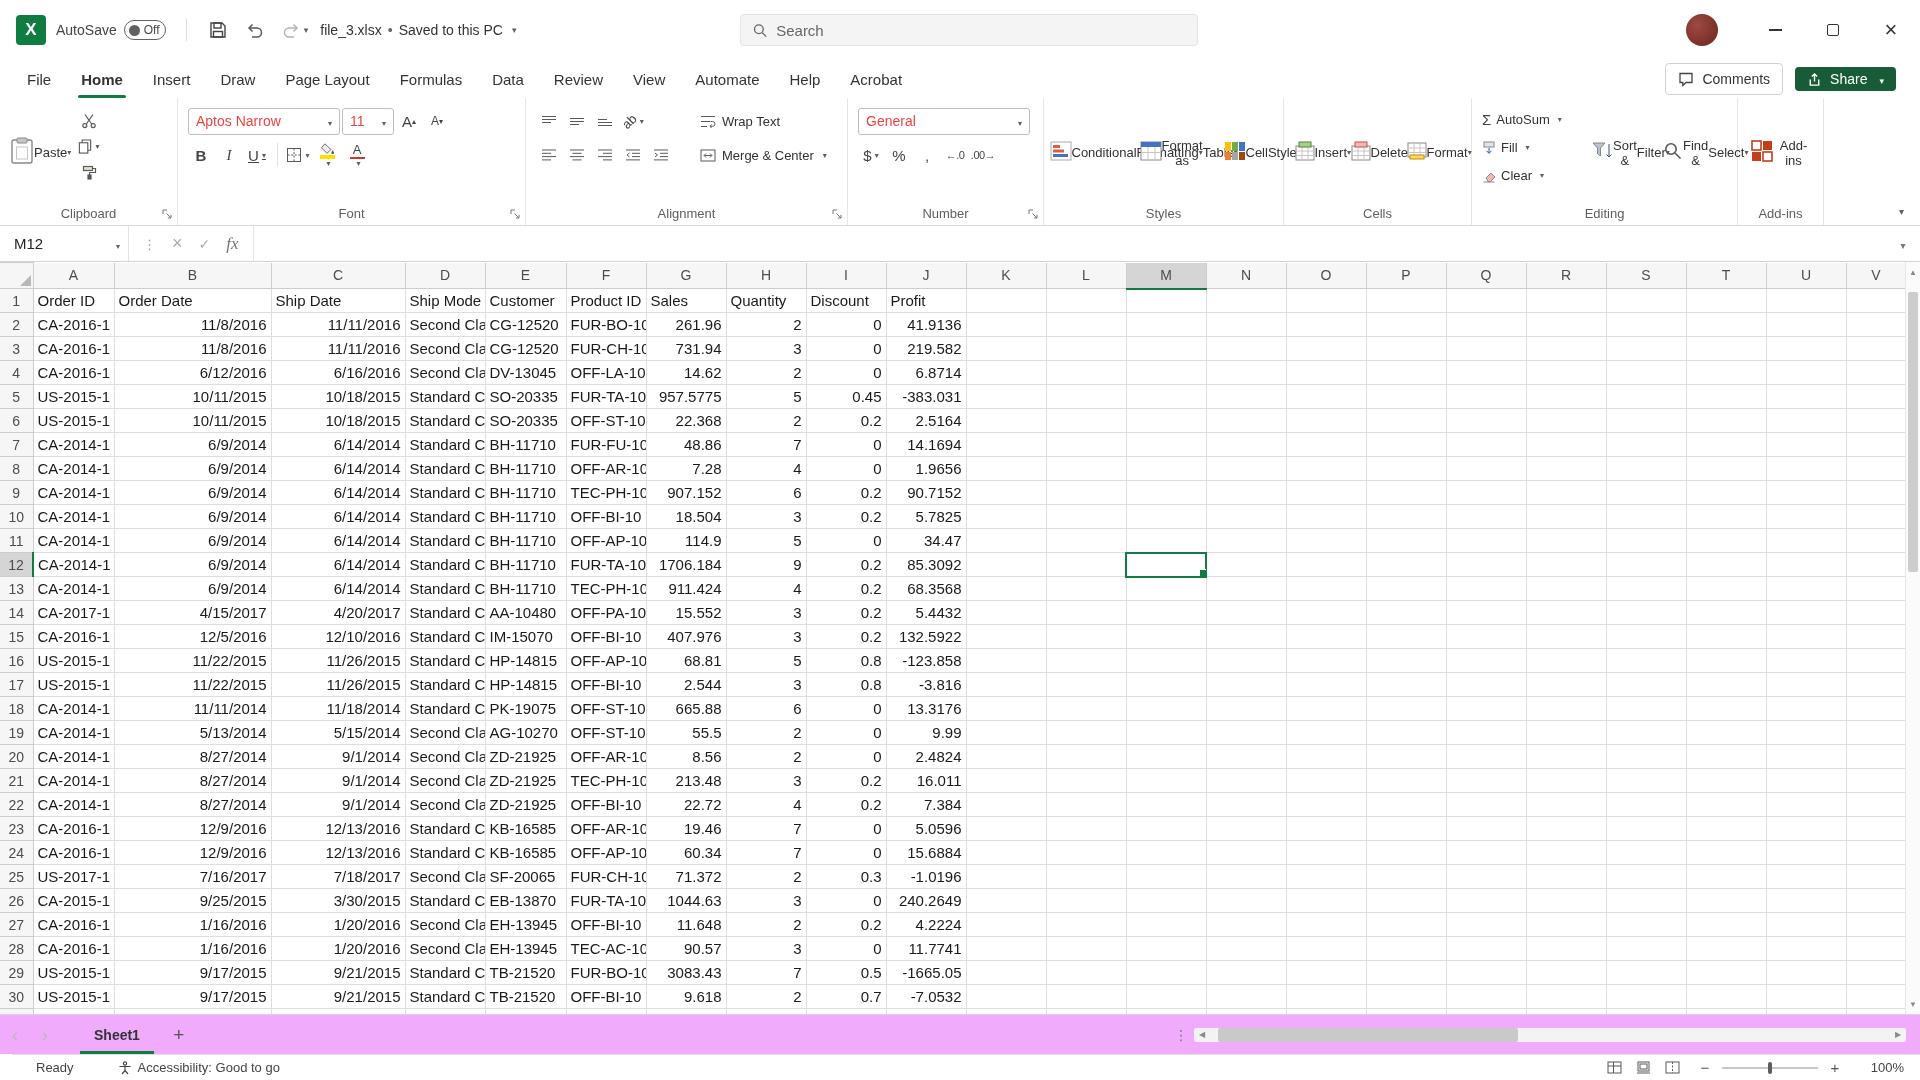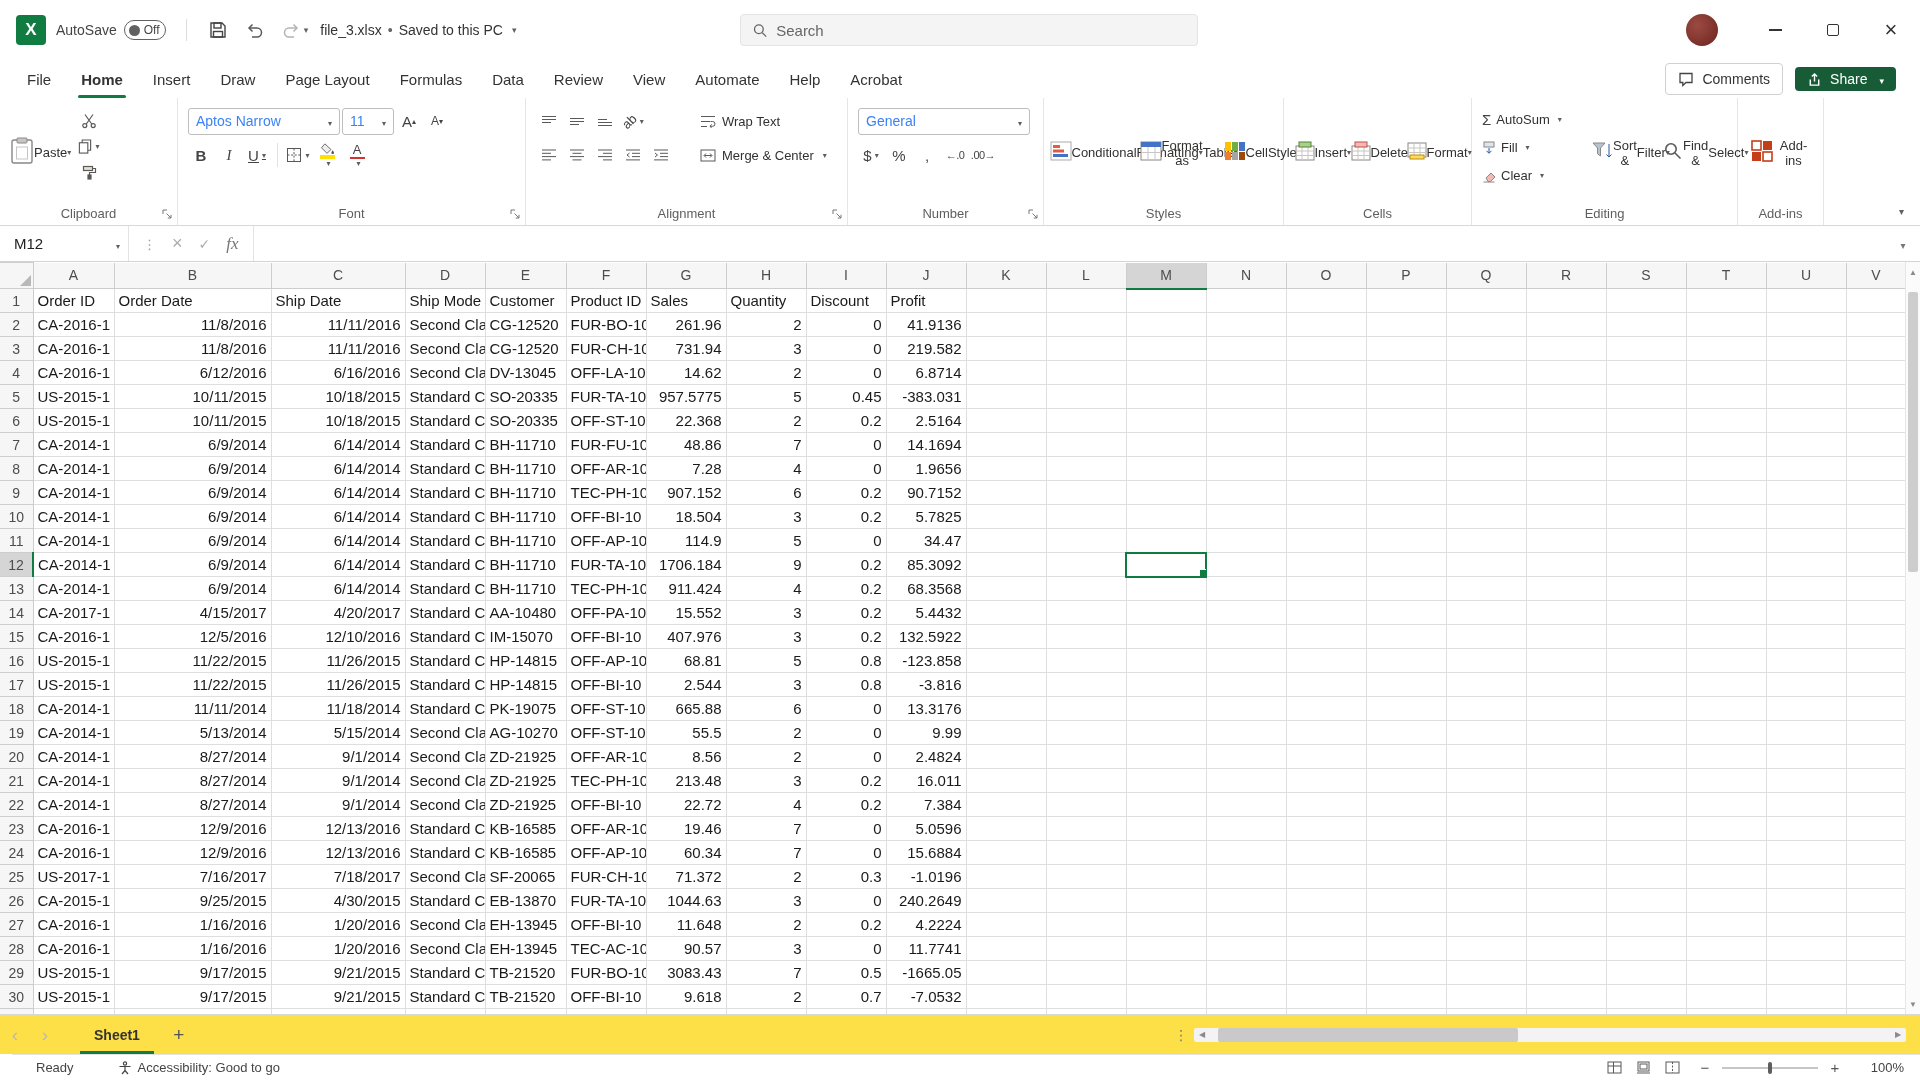--- a/index.html
+++ b/index.html
@@ -45,21 +45,21 @@
 .rgroup{position:relative;height:100%;border-right:1px solid #E6E6E6;flex:none}
 .glabel{position:absolute;bottom:4px;left:0;right:0;text-align:center;font-size:13px;color:#605E5C;white-space:nowrap}
 .launcher{position:absolute;right:5px;bottom:6px;width:10px;height:10px}
 .gbody{position:absolute;top:8px;left:10px;right:8px;bottom:28px}
 .chev::after{content:"▾";font-size:8px;color:#605E5C;margin-left:3px}
 .chevonly::after{content:"▾";font-size:8px;color:#605E5C}
 .sbtn{min-width:26px;height:25px;display:inline-flex;align-items:center;justify-content:center;border-radius:3px;color:#444;font-size:15px}
 .frow{display:flex;align-items:center;height:30px;gap:2px}
 .frow+.frow{margin-top:4px}
 .cluster{display:inline-flex;align-items:center;gap:2px;flex:none}
-.combo{height:27px;background:#fff;border:1px solid #BDBDBD;border-radius:3px;display:flex;align-items:center;padding:0 7px;font-size:14px;color:#3b82f6;justify-content:space-between;gap:6px;white-space:nowrap;overflow:hidden}
+.combo{height:27px;background:#fff;border:1px solid #BDBDBD;border-radius:3px;display:flex;align-items:center;padding:0 7px;font-size:14px;color:#ef4444;justify-content:space-between;gap:6px;white-space:nowrap;overflow:hidden}
 .bigbtn{display:flex;flex-direction:row;align-items:center;padding-top:2px;font-size:13px;color:#323130;line-height:15px;text-align:center;flex:none}
 .bigbtn .icn{height:26px;display:flex;align-items:center;justify-content:center;margin-bottom:3px}
 .wbtn{display:inline-flex;align-items:center;gap:6px;font-size:13px;color:#323130;height:26px;padding:0 4px;white-space:nowrap}
 .ebtn{display:flex;align-items:center;gap:5px;font-size:13px;color:#323130;height:25px;white-space:nowrap}
 .colbtn{display:inline-flex;flex-direction:column;align-items:center;justify-content:center;min-width:28px;height:25px}
 .cbar{width:15px;height:4px;margin-top:1px}
 .bold-g{font-weight:bold}
 .italic-g{font-style:italic;font-family:"Liberation Serif",serif}
 .under-g{text-decoration:underline}
 .supup::after{content:"▴";font-size:8px;color:#444;vertical-align:super}
@@ -99,21 +99,21 @@
 .al{text-align:left}.ar{text-align:right}
 
 
 .vscroll{position:absolute;top:262px;right:0;width:15px;height:752px;background:#FBFBFB;border-left:1px solid #E6E6E6}
 .varr{position:absolute;left:0;right:0;height:16px;display:flex;align-items:center;justify-content:center;color:#8A8A8A;font-size:8px}
 .varr.up{top:2px}.varr.up::after{content:"▲"}
 .varr.down{bottom:2px}.varr.down::after{content:"▼"}
 .vthumb{position:absolute;left:2px;right:2px;top:30px;height:280px;background:#CDCDCD;border-radius:2px}
 
 
-.sheetbar{position:absolute;left:0;right:0;bottom:26px;height:40px;background:#fde047;border-top:1px solid #D8D8D8;display:flex;align-items:center}
+.sheetbar{position:absolute;left:0;right:0;bottom:26px;height:40px;background:#f0abfc;border-top:1px solid #D8D8D8;display:flex;align-items:center}
 .snav{color:#B9B9B9;font-size:19px;width:30px;text-align:center}
 .snav-l::after{content:"‹"}
 .snav-r::after{content:"›"}
 .stab{height:100%;display:flex;align-items:center;padding:0 20px;font-size:14px;font-weight:bold;color:#333;position:relative;margin-left:14px}
 .stab::after{content:"";position:absolute;left:6px;right:6px;bottom:0;height:3px;background:#107C41}
 .addsheet{width:38px;font-size:19px;color:#555;text-align:center}
 .addsheet::after{content:"+"}
 .sdots{margin-left:auto;width:26px;text-align:center}
 .sdots::after{content:"⋮";color:#777;font-size:14px}
 .hscroll{width:712px;height:14px;margin-right:14px;display:flex;align-items:center;background:#F3F3F3;border-radius:2px}
@@ -1273,21 +1273,21 @@
             <td class="c al"></td>
             <td class="c al"></td>
             <td class="c al"></td>
             <td class="c al"></td>
             <td class="c al"></td>
           </tr>
           <tr>
             <td class="rh">26</td>
             <td class="c al">CA-2015-1</td>
             <td class="c ar">9/25/2015</td>
-            <td class="c ar">4/30/2015</td>
+            <td class="c ar">3/30/2015</td>
             <td class="c al">Standard C</td>
             <td class="c al">EB-13870</td>
             <td class="c al">FUR-TA-10</td>
             <td class="c ar">1044.63</td>
             <td class="c ar">3</td>
             <td class="c ar">0</td>
             <td class="c ar">240.2649</td>
             <td class="c al"></td>
             <td class="c al"></td>
             <td class="c al"></td>

